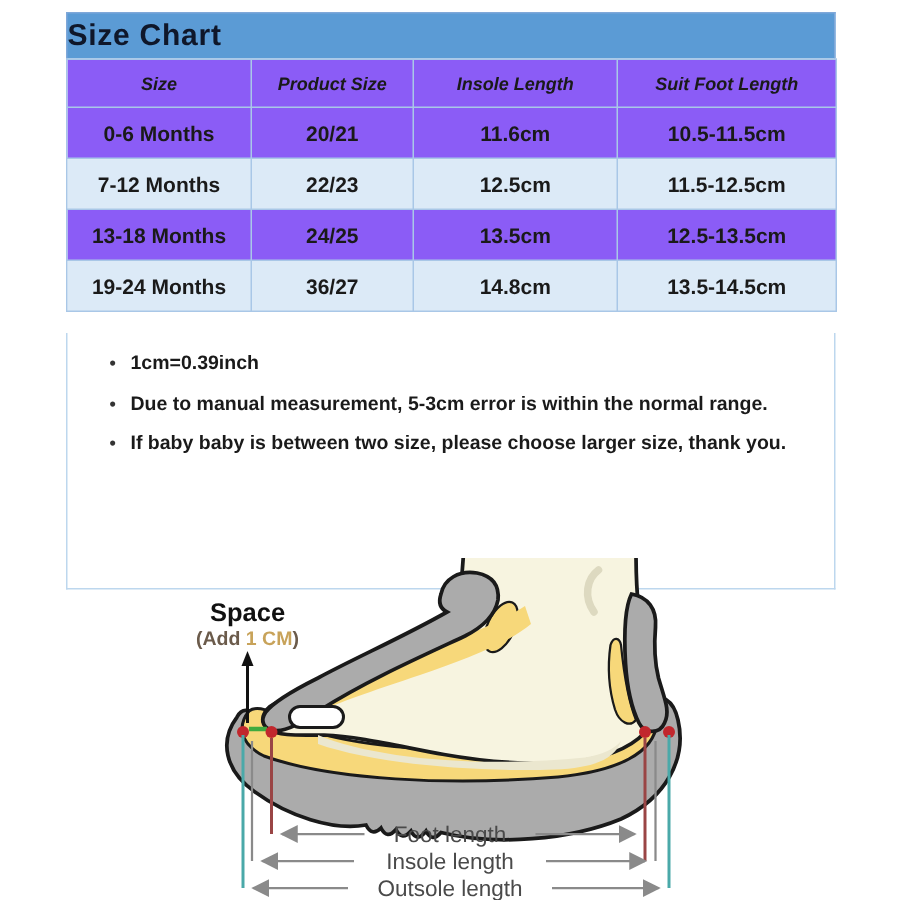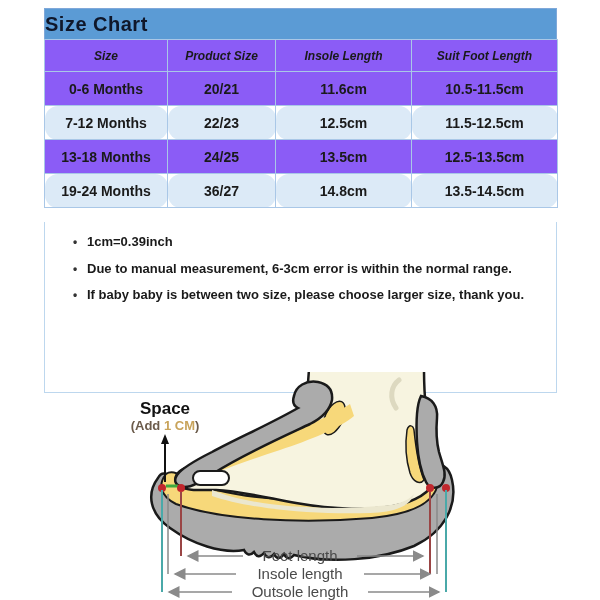--- a/index.html
+++ b/index.html
@@ -9,21 +9,21 @@
   
   .table-wrap{position:absolute;left:44px;top:8px;width:513px;}
   .table-title{background:#5b9bd5;border:1px solid #7fa8d9;border-bottom:none;
                height:30px;line-height:30px;text-align:left;
                font-size:20px;font-weight:bold;color:#0f172a;letter-spacing:.5px;}
   table.size-table{width:100%;border-collapse:collapse;table-layout:fixed;}
   .size-table th,.size-table td{border:1px solid #a9c7e7;text-align:center;
                font-weight:bold;color:#1a1a1a;padding:0;}
   .size-table th{background:#8b5cf6;height:31px;font-size:12px;font-style:italic;}
   .size-table td{height:33px;font-size:14px;background:#8b5cf6;}
-  .size-table tr.alt td{background:#dceaf7;border-radius:13px;}
+  .size-table tr.alt td{background:#dceaf7;}
 
   
   .notes{position:absolute;left:44px;top:202px;width:511px;height:170px;
          border:1px solid #bdd7ee;border-top:none;background:#fff;margin-top:20px;}
   .notes ul{margin:7px 0 0 0;padding:0 10px 0 26px;list-style:none;}
   .notes li{position:relative;padding-left:16px;font-size:13px;font-weight:bold;
             color:#1a1a1a;line-height:26.5px;}
   .notes li::before{content:"\2022";position:absolute;left:2px;top:0;font-size:12px;color:#333;}
 
   
@@ -79,21 +79,21 @@
           <td>14.8cm</td>
           <td>13.5-14.5cm</td>
         </tr>
       </tbody>
     </table>
   </div>
 
   <div class="notes">
     <ul>
       <li>1cm=0.39inch</li>
-      <li>Due to manual measurement, 6-3cm error is within the normal range.</li>
+      <li>Due to manual measurement, 5-3cm error is within the normal range.</li>
       <li>If baby baby is between two size, please choose larger size, thank you.</li>
     </ul>
   </div>
 
   <svg class="diagram" viewBox="0 0 600 228">
     <defs>
       <marker id="ah" markerWidth="9" markerHeight="8" refX="7" refY="4" orient="auto">
         <path d="M0,0 L8,4 L0,8 Z" fill="#8a8a8a"></path>
       </marker>
     </defs>

